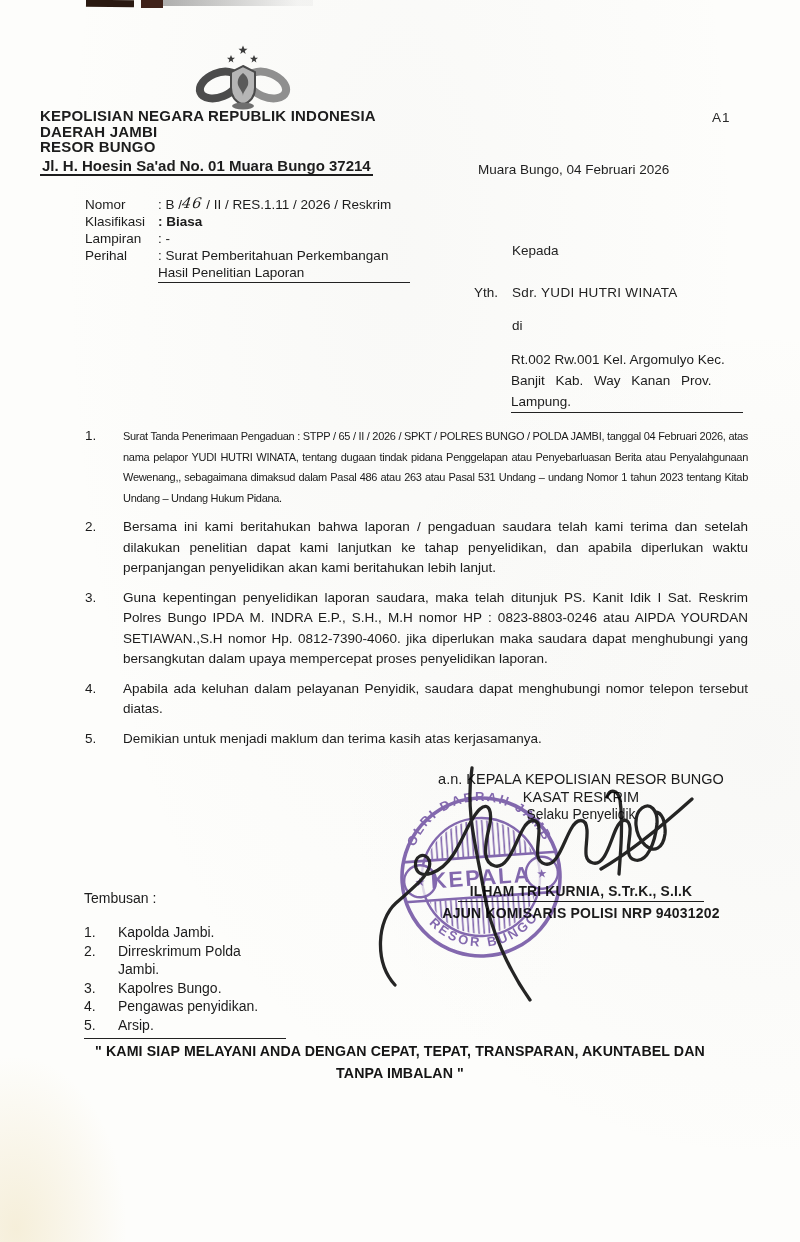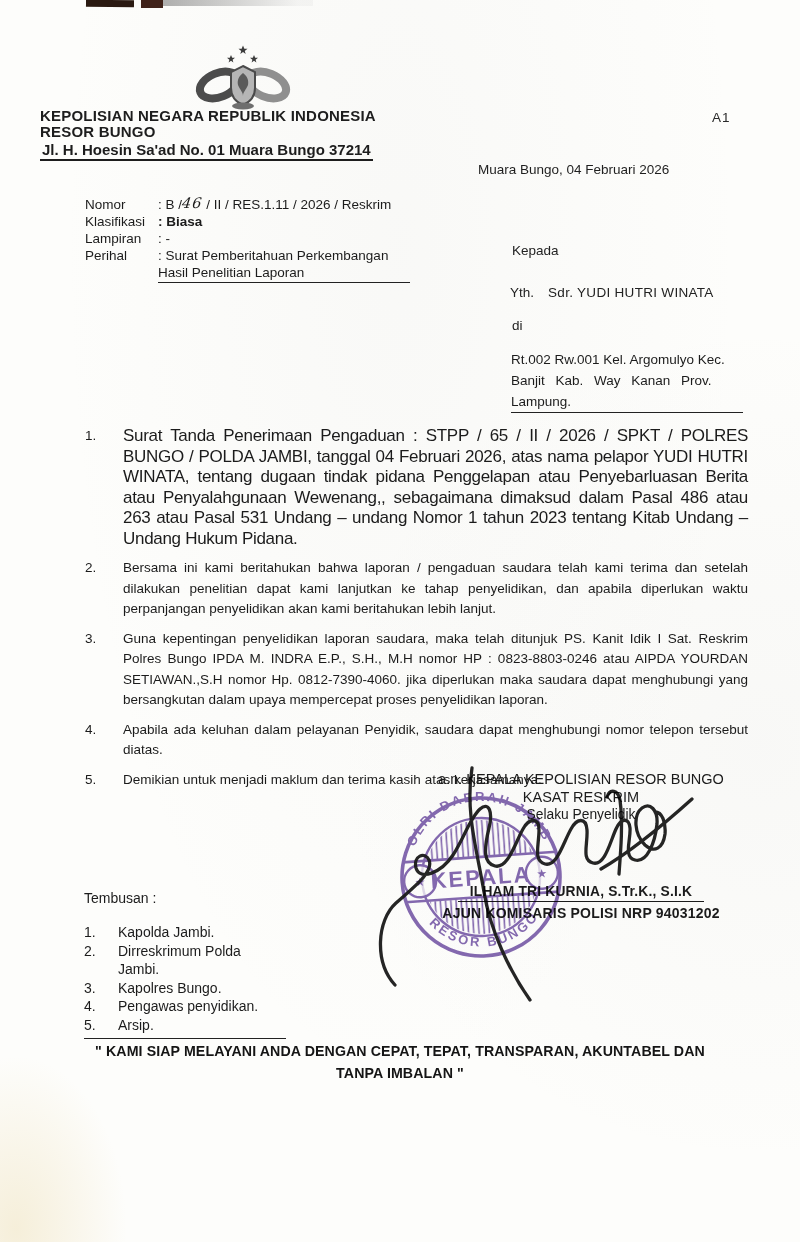--- a/index.html
+++ b/index.html
@@ -46,33 +46,33 @@
   .meta{left:85px;top:196px;width:360px;font-size:13.5px;line-height:17px;color:#1c1c1c;}
   .meta .row{display:flex;}
   .meta .lbl{width:73px;flex:none;}
   .hand{font-family:"DejaVu Serif",serif;font-style:italic;font-size:14.5px;
         display:inline-block;transform:skewX(-7deg) translateY(-1px);letter-spacing:1px;}
   .perihal2{margin-left:73px;}
   .perihal2 span{display:inline-block;min-width:252px;border-bottom:1.5px solid #222;padding-bottom:1px;}
 
   
   .kepada{left:512px;top:243px;font-size:13.5px;}
-  .yth{left:474px;top:285px;font-size:13.5px;margin-left:36px;}
+  .yth{left:474px;top:285px;font-size:13.5px;}
   .yth .nm{margin-left:14px;letter-spacing:.3px;}
   .di{left:512px;top:318px;font-size:13.5px;}
   .dest-addr{left:511px;top:349px;width:236px;font-size:13.5px;line-height:21px;color:#1c1c1c;}
   .dest-addr .w2{word-spacing:7px;}
   .dest-addr .ul{border-bottom:1.5px solid #222;display:block;width:232px;padding-bottom:0px;}
 
   
   .body-block{left:85px;top:426px;width:663px;font-size:13.5px;line-height:20.5px;color:#1b1b1b;}
   .para{position:relative;margin:0 0 9px 0;}
   .para .num{position:absolute;left:0;top:0;}
   .para .txt{margin-left:38px;}
-  .para.p1 .txt{font-size:17px;letter-spacing:-0.3px;}
+  .para.p1 .txt{font-size:11px;letter-spacing:-0.3px;}
 
   
   .sig{left:415px;top:770px;width:332px;text-align:center;font-size:14.5px;line-height:18px;color:#1b1b1b;}
   .sig-name{left:415px;top:884px;width:332px;text-align:center;font-size:13.8px;font-weight:700;color:#1b1b1b;}
   .sig-name .nm{display:inline-block;border-bottom:1.8px solid #1b1b1b;padding:0 12px 2px 12px;letter-spacing:.2px;}
   .sig-name .rk{margin-top:3px;font-size:14px;letter-spacing:.2px;}
 
   
   .tembusan{left:84px;top:890px;font-size:14px;color:#1c1c1c;}
   .tembusan .items{margin-top:17px;line-height:18.6px;width:202px;border-bottom:1.8px solid #222;padding-bottom:3px;}
@@ -102,20 +102,21 @@
     </g>
     <ellipse cx="26" cy="45" rx="20" ry="12" transform="rotate(-22 26 45)" fill="none" stroke="#4c4c4c" stroke-width="8"></ellipse>
     <ellipse cx="74" cy="45" rx="20" ry="12" transform="rotate(22 74 45)" fill="none" stroke="#8f8f8f" stroke-width="8"></ellipse>
     <path d="M50,26 L62,32 L62,48 C62,57 57,62 50,65 C43,62 38,57 38,48 L38,32 Z" fill="#b5b5b5" stroke="#4a4a4a" stroke-width="2"></path>
     <path d="M50,33 C54,36 56,40 55,45 C53,50 50,52 50,56 C50,52 47,50 45,45 C44,40 46,36 50,33 Z" fill="#5a5a5a"></path>
     <ellipse cx="50" cy="66" rx="11" ry="3.5" fill="#6e6e6e"></ellipse>
   </svg>
 
   <div class="abs letterhead c">
     <div class="org sb">KEPOLISIAN NEGARA REPUBLIK INDONESIA</div>
+    <div class="org sb">DAERAH JAMBI</div>
     <div class="org sb">RESOR BUNGO</div>
     <div class="addr"><span>Jl. H. Hoesin Sa'ad No. 01 Muara Bungo 37214</span></div>
   </div>
 
   <div class="abs copy-mark">A1</div>
   <div class="abs dateline">Muara Bungo, 04 Februari 2026</div>
 
   <div class="abs meta">
     <div class="row">
       <span class="lbl">Nomor</span>

